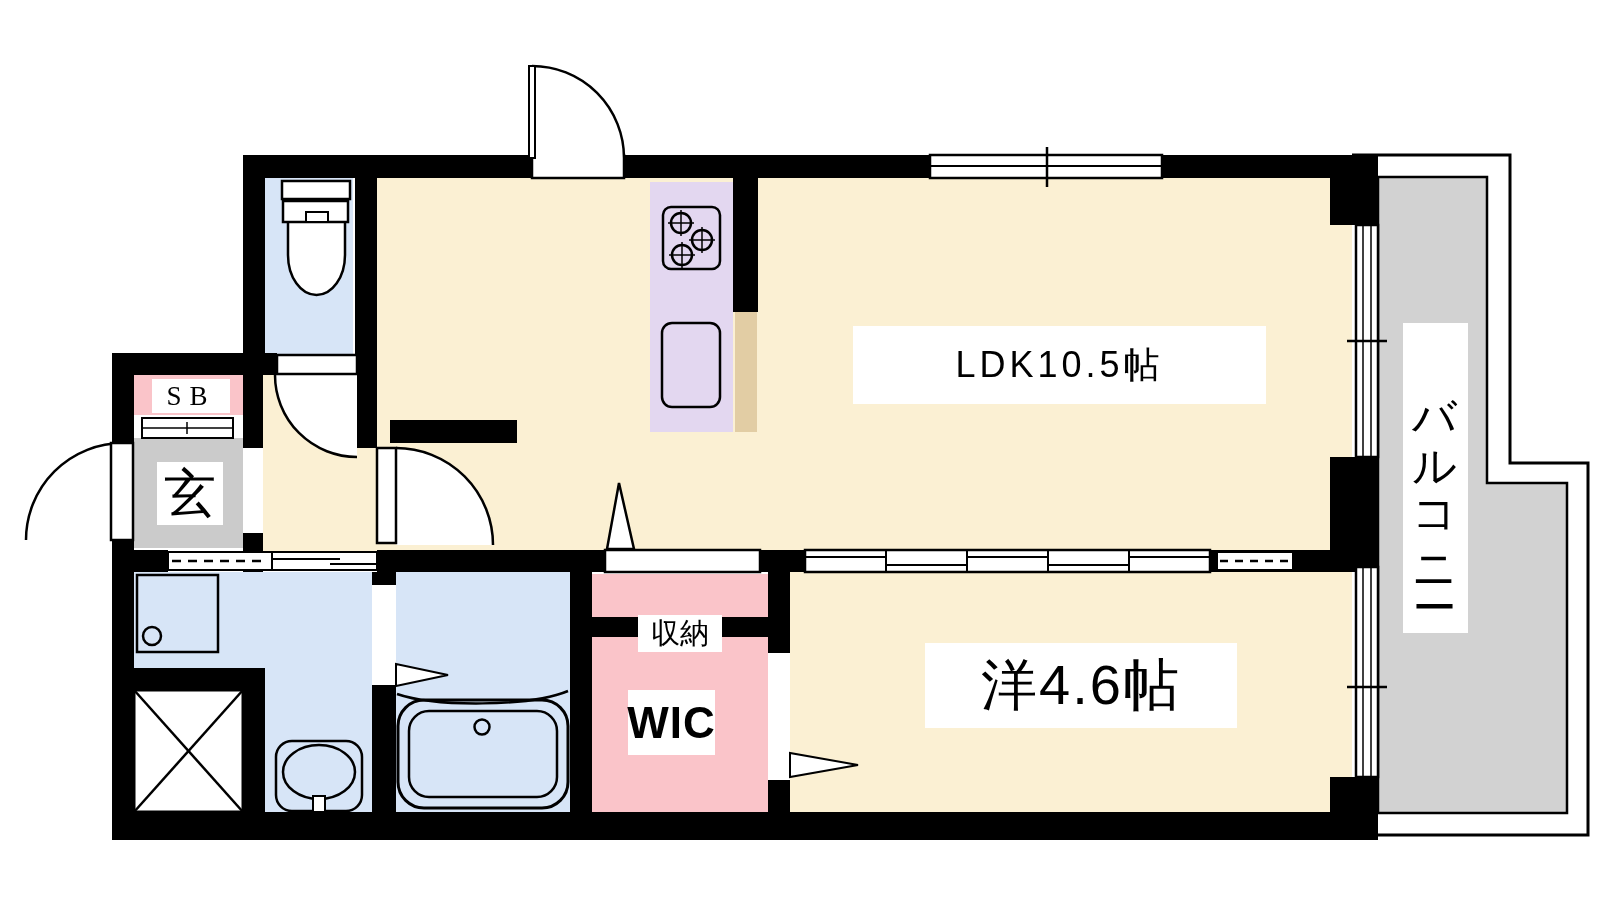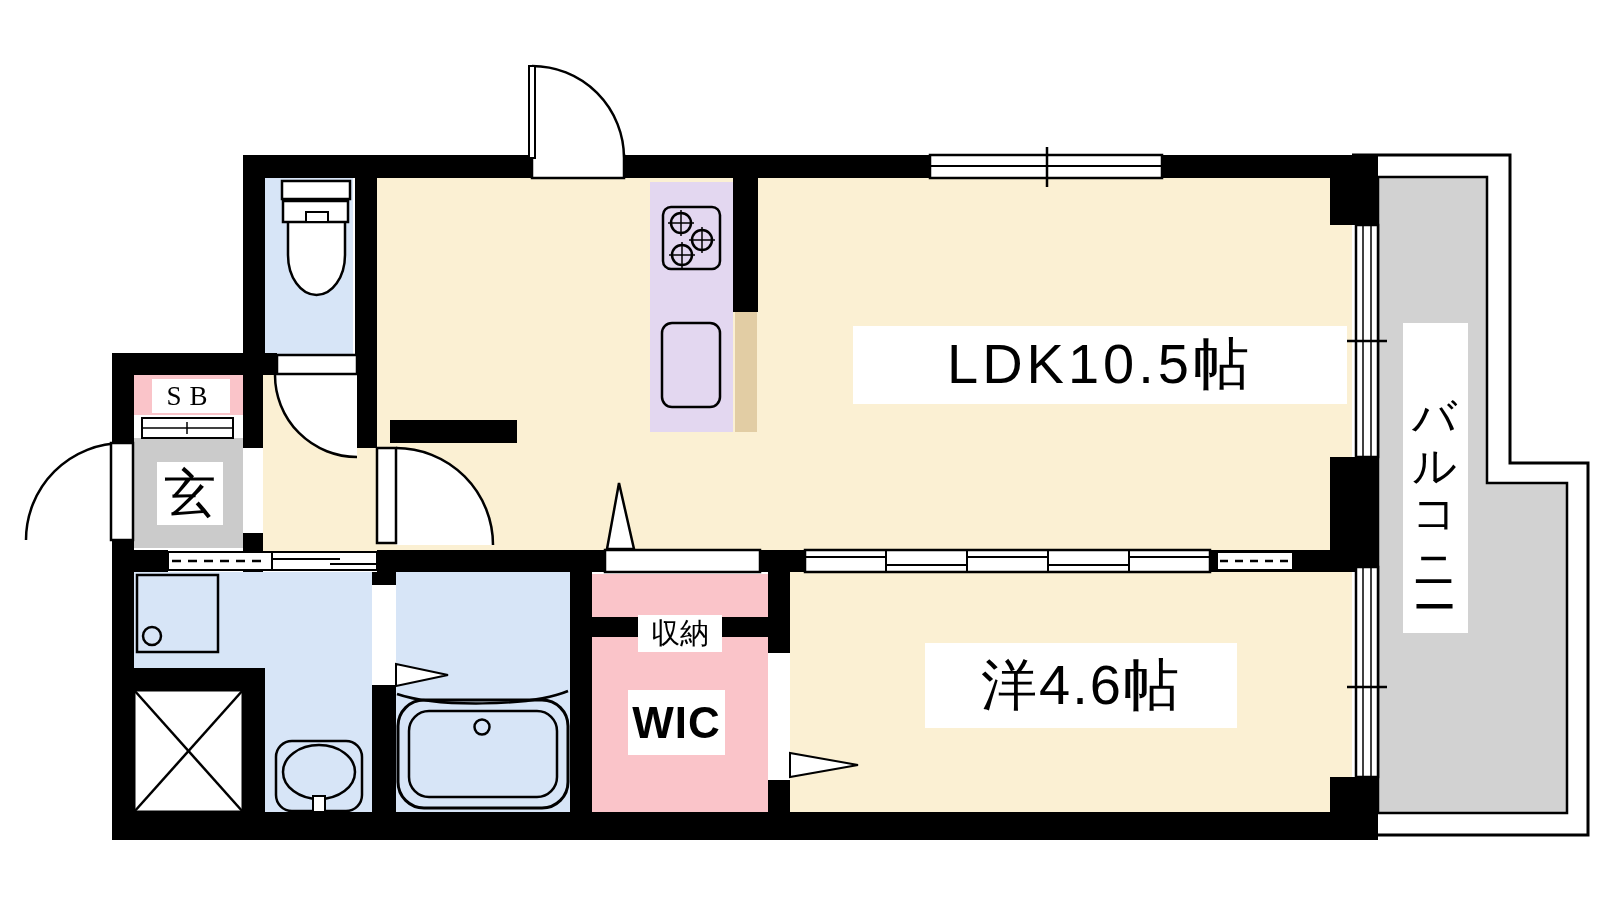--- a/index.html
+++ b/index.html
@@ -8,28 +8,28 @@
   .room{position:absolute;}
   .bg-floor{background:#FBF0D3;}
   .bg-wet{background:#D7E5F7;}
   .bg-closet{background:#FAC4C9;}
   .bg-entry{background:#CBCBCB;}
   .bg-counter{background:#E3D7F0;}
   .bg-tan{background:#E2CDA4;}
   svg#lineart{position:absolute;left:0;top:0;}
   .lbl{position:absolute;background:#ffffff;color:#000;display:flex;align-items:center;
        justify-content:center;white-space:nowrap;}
-  .lbl-ldk{left:853px;top:326px;width:494px;height:78px;font-size:56px;letter-spacing:4px;}
+  .lbl-ldk{left:853px;top:326px;width:413px;height:78px;font-size:36px;letter-spacing:4px;}
   .lbl-west{left:925px;top:643px;width:312px;height:85px;font-size:56px;letter-spacing:2px;}
   .lbl-balc{left:1403px;top:323px;width:65px;height:310px;font-size:44px;
             writing-mode:vertical-rl;text-orientation:upright;letter-spacing:4px;}
   .lbl-sb{left:152px;top:379px;width:78px;height:34px;font-size:27px;letter-spacing:8px;font-family:Liberation Serif, serif;}
   .lbl-gen{left:157px;top:462px;width:66px;height:63px;font-size:52px;}
   .lbl-sto{left:638px;top:576px;width:84px;height:37px;font-size:29px;margin-top:39px;}
-  .lbl-wic{left:628px;top:690px;width:97px;height:65px;font-size:44px;font-weight:bold;letter-spacing:1px;}
+  .lbl-wic{left:628px;top:690px;width:87px;height:65px;font-size:44px;font-weight:bold;letter-spacing:1px;}
 </style>
 </head>
 <body>
 
 <div id="stage">
 
   <div class="room bg-floor" style="left:377px;top:178px;width:979px;height:373px;"></div>
   <div class="room bg-floor" style="left:263px;top:375px;width:114px;height:176px;"></div>
   <div class="room bg-floor" style="left:790px;top:572px;width:566px;height:240px;"></div>
   <div class="room bg-wet" style="left:265px;top:178px;width:88px;height:177px;"></div>

